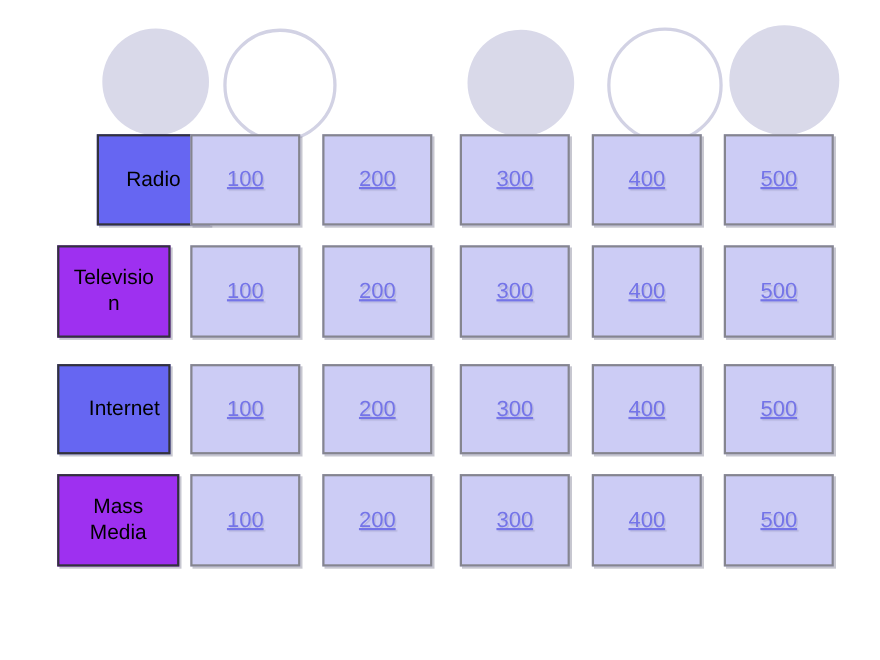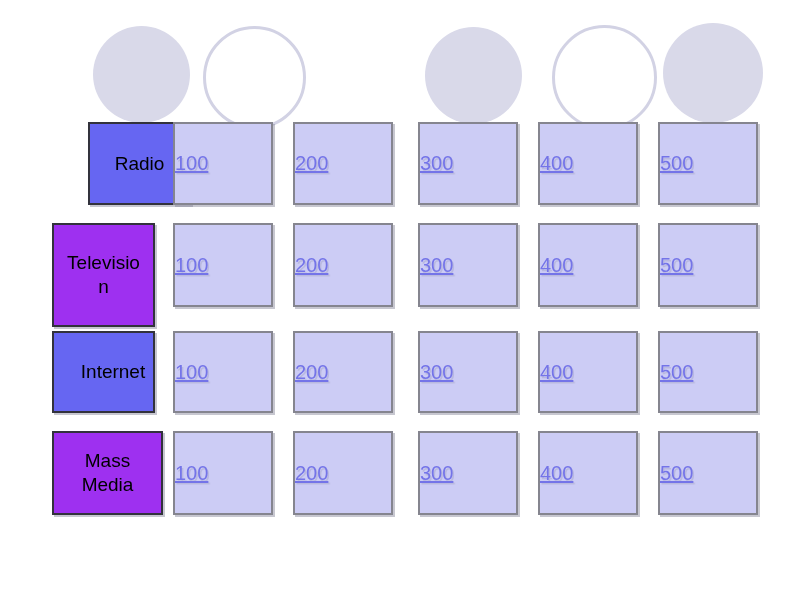--- a/index.html
+++ b/index.html
@@ -51,21 +51,21 @@
   }
   .value-cell {
     position: absolute;
     z-index: 2;
     box-sizing: border-box;
     background: var(--value-cell-bg);
     border: 2px solid var(--value-cell-border);
     box-shadow: 2px 2px 0 rgba(130,130,150,0.45);
     display: flex;
     align-items: center;
-    justify-content: flex-start;
+    justify-content: center;
     text-decoration: none;
   }
   .value-cell .value-link {
     color: var(--link-color);
     text-decoration: underline;
     font-size: 20px;
     text-shadow: 1.5px 1.5px 0 var(--link-shadow);
   }
 </style>
 </head>
@@ -91,21 +91,21 @@
       </a>
       <a class="value-cell" href="#" style="left: 418px; top: 122px; width: 100px; height: 83px;">
         <span class="value-link">300</span>
       </a>
       <a class="value-cell" href="#" style="left: 538px; top: 122px; width: 100px; height: 83px;">
         <span class="value-link">400</span>
       </a>
       <a class="value-cell" href="#" style="left: 658px; top: 122px; width: 100px; height: 83px;">
         <span class="value-link">500</span>
       </a>
-      <div class="cat-cell" style="left: 52px; top: 223px; width: 103px; height: 104px; background: rgb(158, 48, 240);">
+      <div class="cat-cell" style="left: 52px; top: 223px; width: 103px; height: 84px; background: rgb(158, 48, 240);">
         <span class="cat-label">Television</span>
       </div>
       <a class="value-cell" href="#" style="left: 173px; top: 223px; width: 100px; height: 84px;">
         <span class="value-link">100</span>
       </a>
       <a class="value-cell" href="#" style="left: 293px; top: 223px; width: 100px; height: 84px;">
         <span class="value-link">200</span>
       </a>
       <a class="value-cell" href="#" style="left: 418px; top: 223px; width: 100px; height: 84px;">
         <span class="value-link">300</span>

